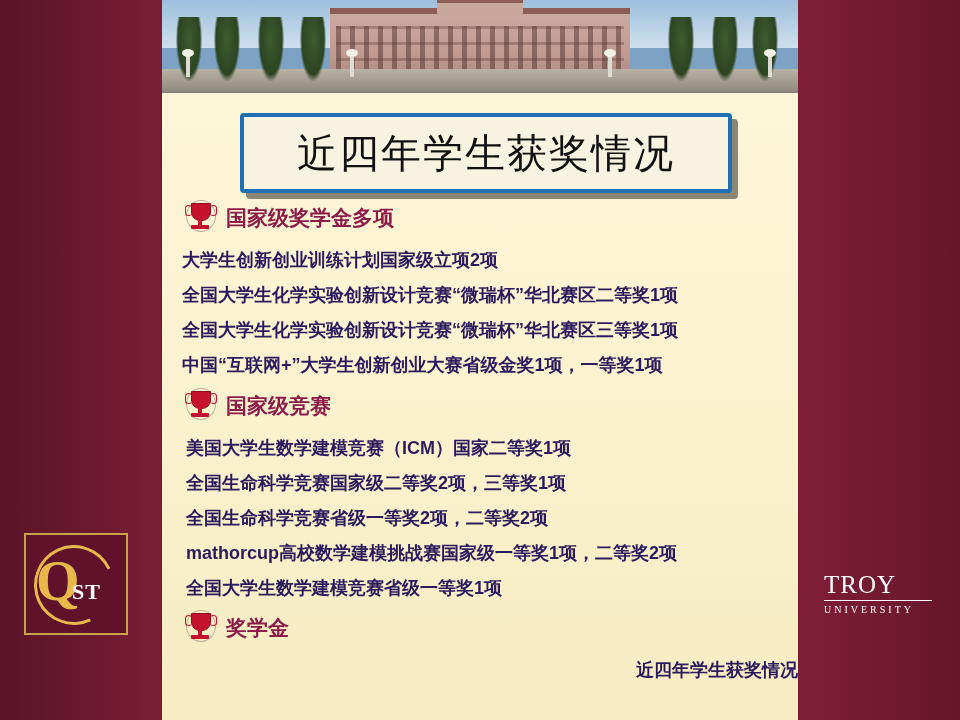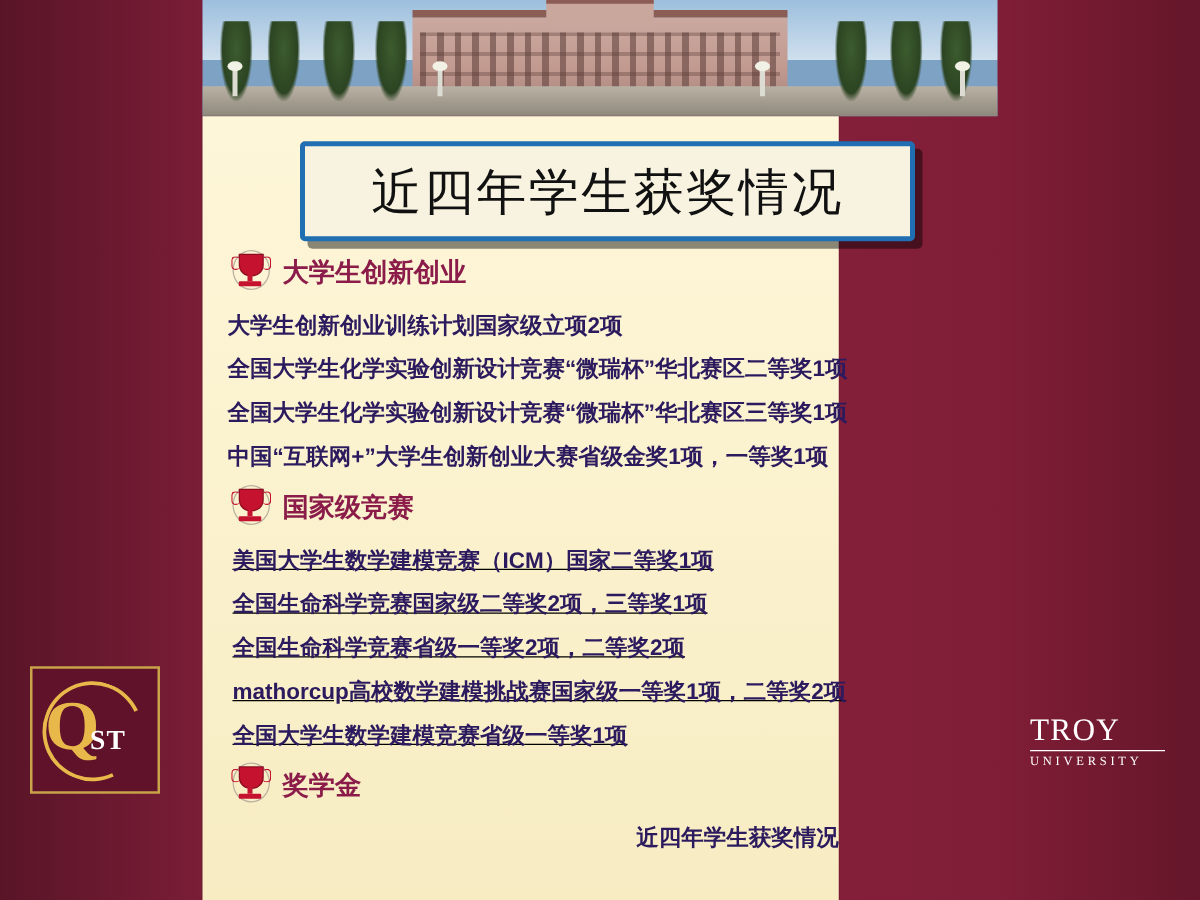--- a/index.html
+++ b/index.html
@@ -75,21 +75,21 @@
   .lamp {
     position:absolute; bottom:16px; width:4px; height:22px; background:#dcdcd2;
   }
   .lamp:before{content:"";position:absolute;top:-6px;left:-4px;width:12px;height:8px;border-radius:50%;background:#f1f1e6;}
 
   
   .panel {
     position: absolute;
     left: 162px;
     top: 93px;
-    width: 509px;
+    width: 636px;
     height: 627px;
     background: linear-gradient(180deg,#fdf6d8 0%, #fbf2cf 45%, #f7ecc2 100%);
     box-shadow: 0 0 0 1px rgba(0,0,0,.08);
   }
 
   .title-box {
     position: absolute;
     left: 78px;
     top: 20px;
     width: 484px;
@@ -262,41 +262,41 @@
     </div>
 
     <div class="section" style="top:108px;">
       <div class="sec-head">
         <span class="trophy">
           <span class="ring"></span>
             <span class="cup"></span>
             <span class="stem"></span>
             <span class="base"></span>
         </span>
-        <span class="sec-title">大学生创新创业</span>
+        <span class="sec-title">国家级奖学金多项</span>
       </div>
       <div style="padding-left:20px;">
         <div class="item">大学生创新创业训练计划国家级立项2项</div>
         <div class="item">全国大学生化学实验创新设计竞赛“微瑞杯”华北赛区二等奖1项</div>
         <div class="item">全国大学生化学实验创新设计竞赛“微瑞杯”华北赛区三等奖1项</div>
         <div class="item">中国“互联网+”大学生创新创业大赛省级金奖1项，一等奖1项</div>
       </div>
     </div>
 
     <div class="section" style="top:296px;">
       <div class="sec-head">
         <span class="trophy">
           <span class="ring"></span>
             <span class="cup"></span>
             <span class="stem"></span>
             <span class="base"></span>
         </span>
         <span class="sec-title">国家级竞赛</span>
       </div>
-      <div style="padding-left:24px;text-decoration:underline;">
+      <div style="padding-left:24px;">
         <div class="item">美国大学生数学建模竞赛（ICM）国家二等奖1项</div>
         <div class="item">全国生命科学竞赛国家级二等奖2项，三等奖1项</div>
         <div class="item">全国生命科学竞赛省级一等奖2项，二等奖2项</div>
         <div class="item">mathorcup高校数学建模挑战赛国家级一等奖1项，二等奖2项</div>
         <div class="item">全国大学生数学建模竞赛省级一等奖1项</div>
       </div>
     </div>
 
     <div class="section" style="top:518px;text-align:right;">
       <div class="sec-head">

